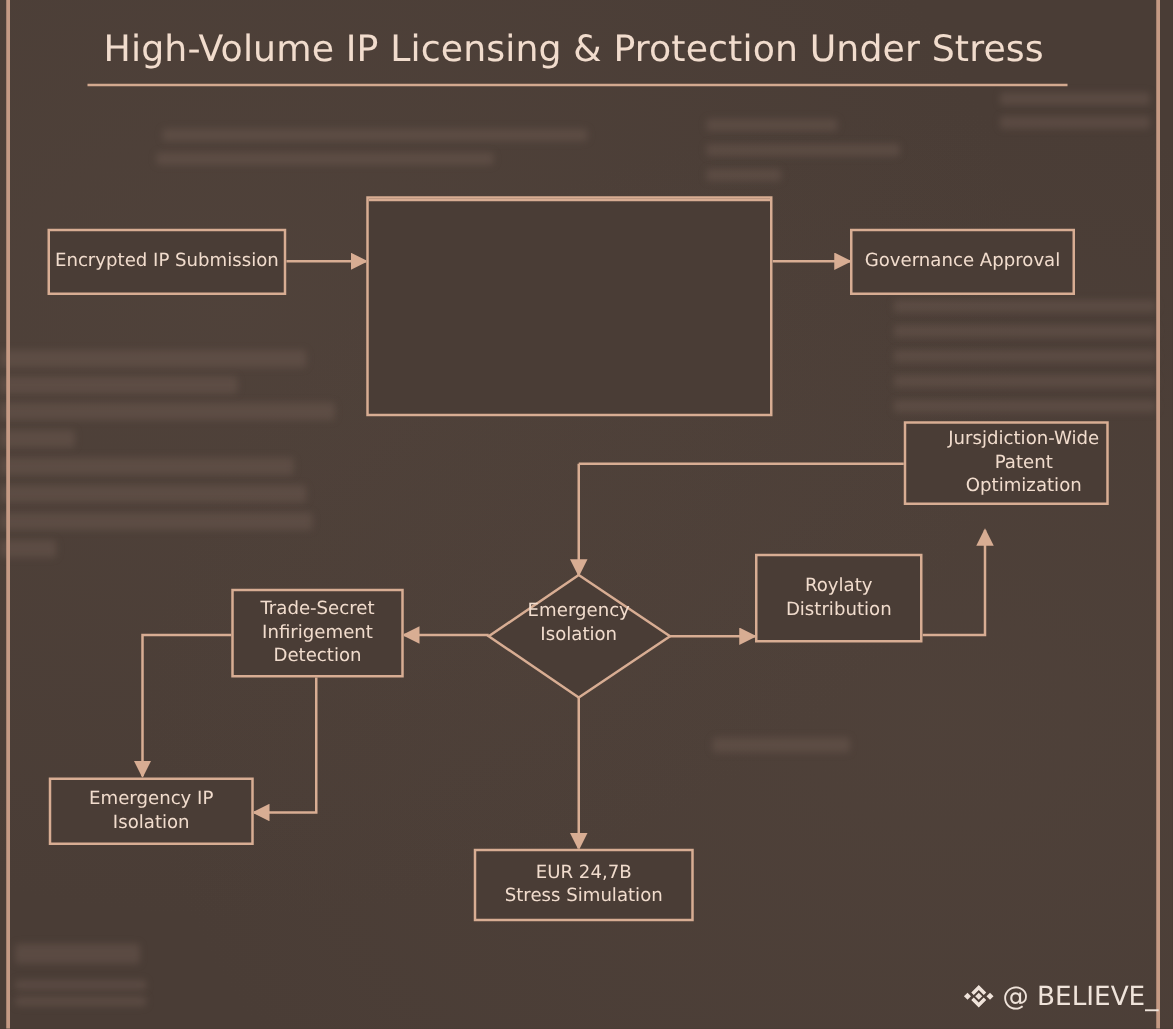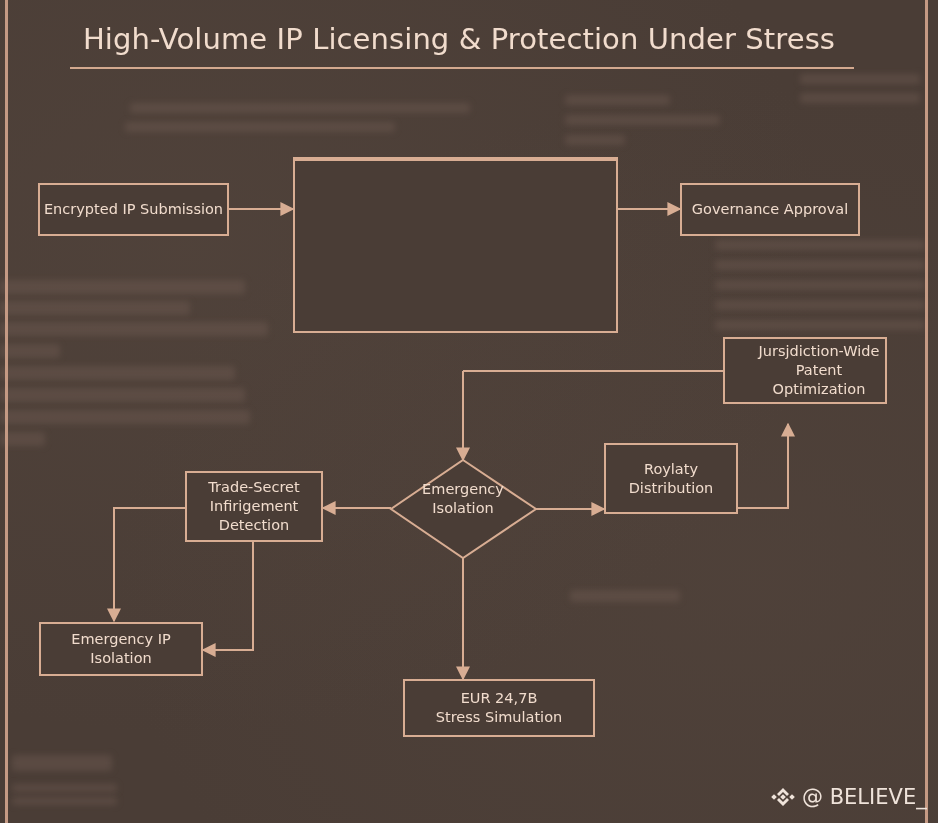--- a/index.html
+++ b/index.html
@@ -140,21 +140,21 @@
 <div class="box" style="left:185px;top:471px;width:138px;height:71px;">
   <span>Trade-Secret</span>
   <span>Infirigement</span>
   <span>Detection</span>
 </div>
 
 <div class="box" style="left:39px;top:622px;width:164px;height:54px;">
   <span>Emergency IP Isolation</span>
 </div>
 
-<div class="box" style="left:379px;top:679px;width:192px;height:58px;margin-left:24px;">
+<div class="box" style="left:379px;top:679px;width:176px;height:58px;">
   <span>EUR 24,7B</span>
   <span>Stress Simulation</span>
 </div>
 
 <div class="watermark">
   <svg width="26" height="22" viewBox="0 0 26 22">
     <g fill="#efe3da">
       <rect x="2" y="9" width="4" height="4" transform="rotate(45 4 11)"></rect>
       <rect x="20" y="9" width="4" height="4" transform="rotate(45 22 11)"></rect>
       <rect x="11" y="9" width="4" height="4" transform="rotate(45 13 11)"></rect>

